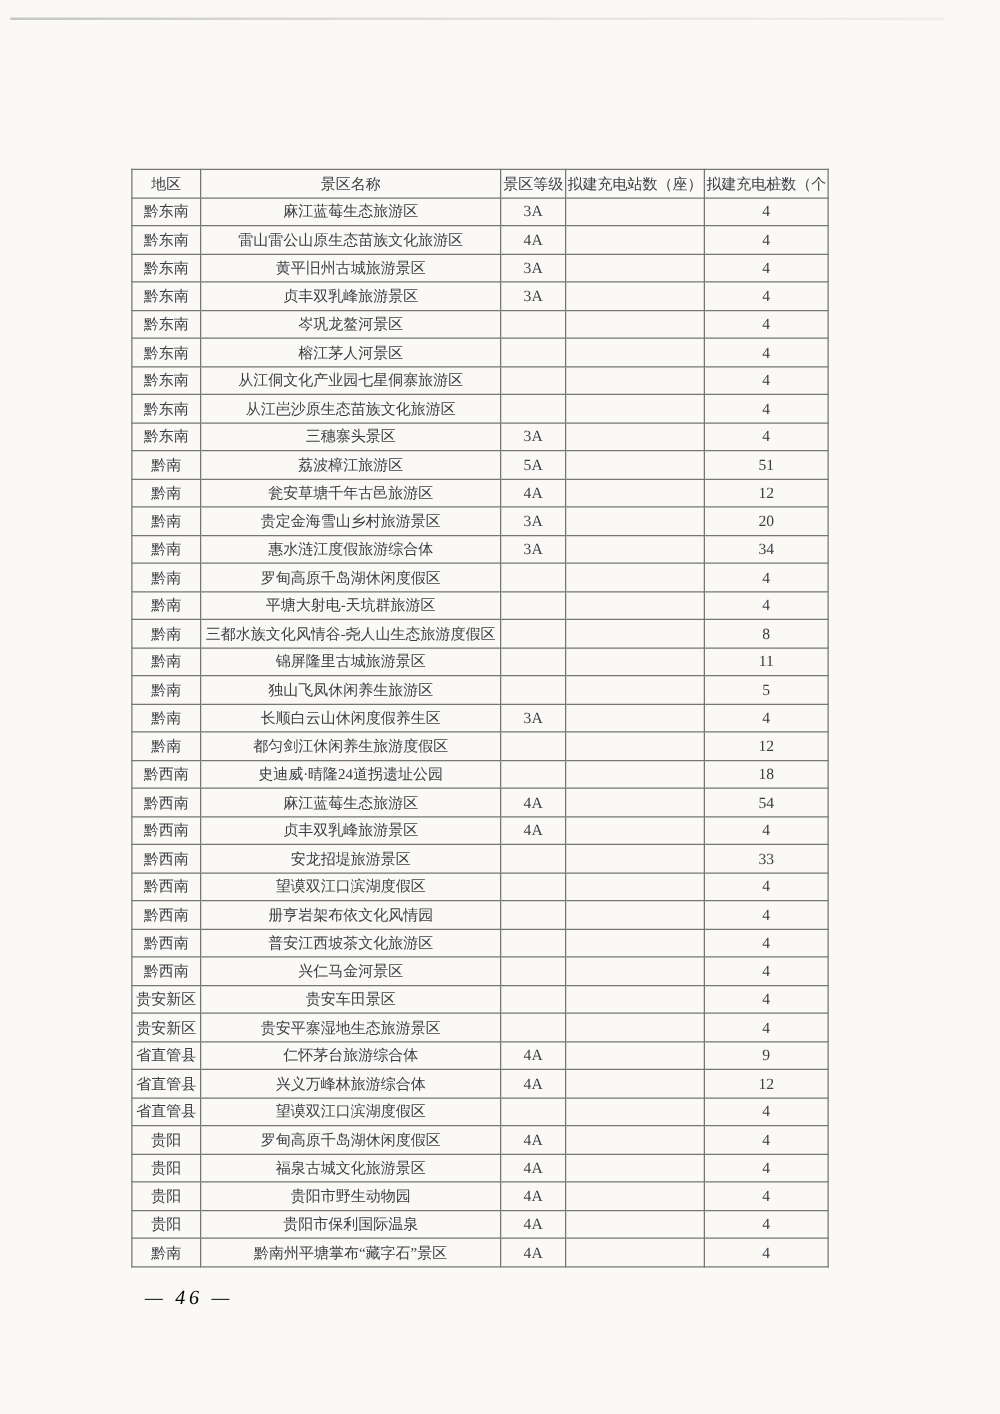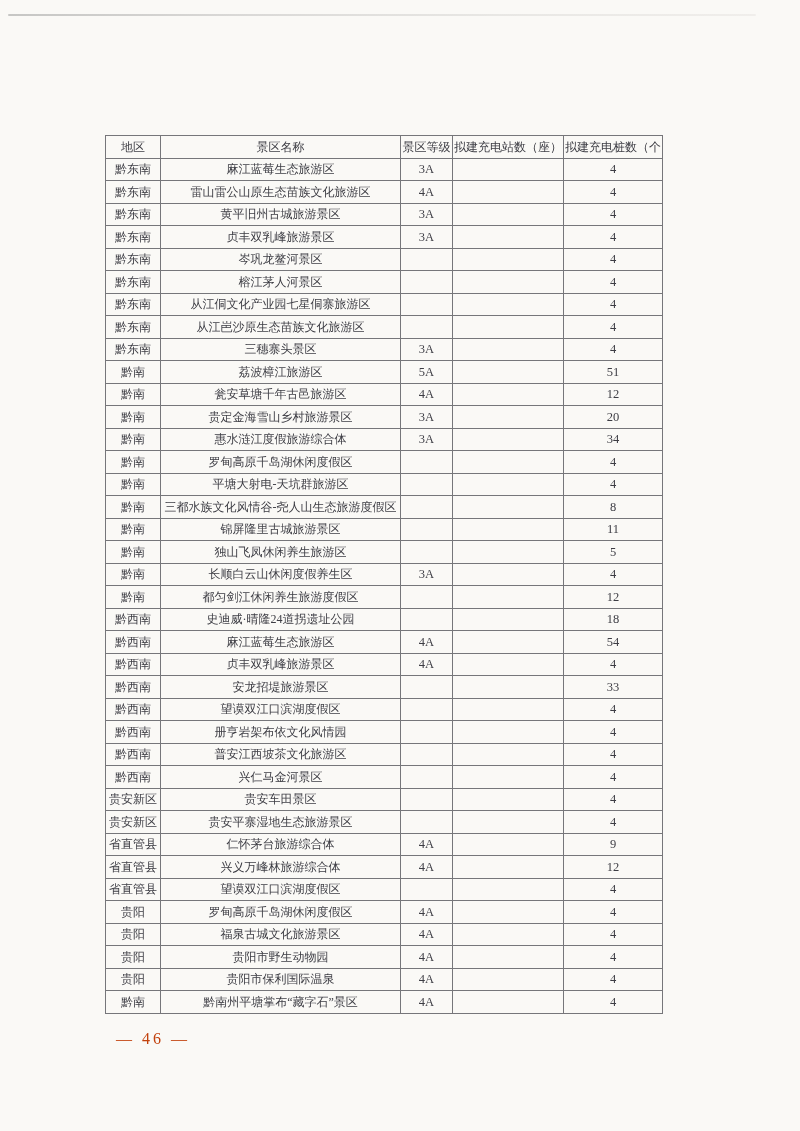--- a/index.html
+++ b/index.html
@@ -59,21 +59,22 @@
   .scenic td[data-name="cell-grade"],
   .scenic td[data-name="cell-piles"] {
     font-size: 12.5px;
   }
   .page-number {
     position: absolute;
     top: 1030px;
     left: 116px;
     font-size: 16px;
     letter-spacing: 3px;
-    color: #c2410c;
+    color: #000000;
+    font-style: italic;
   }
 </style>
 </head>
 <body>
 
 <div class="page" data-name="document-page">
   <div class="scan-line" data-name="scan-artifact-line"></div>
 
   <table class="scenic" data-name="scenic-area-charging-table">
     <colgroup>

